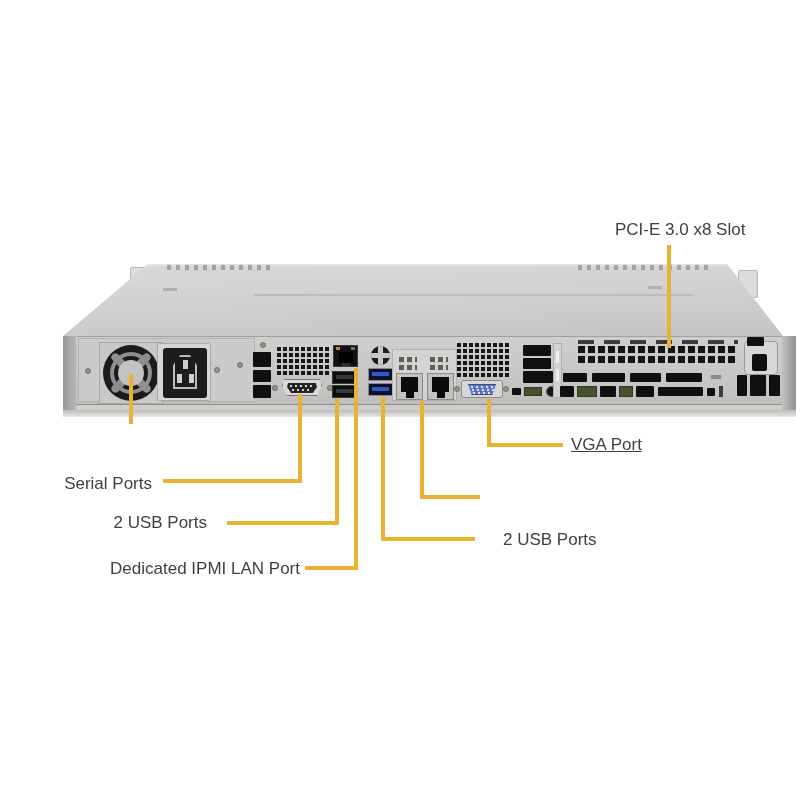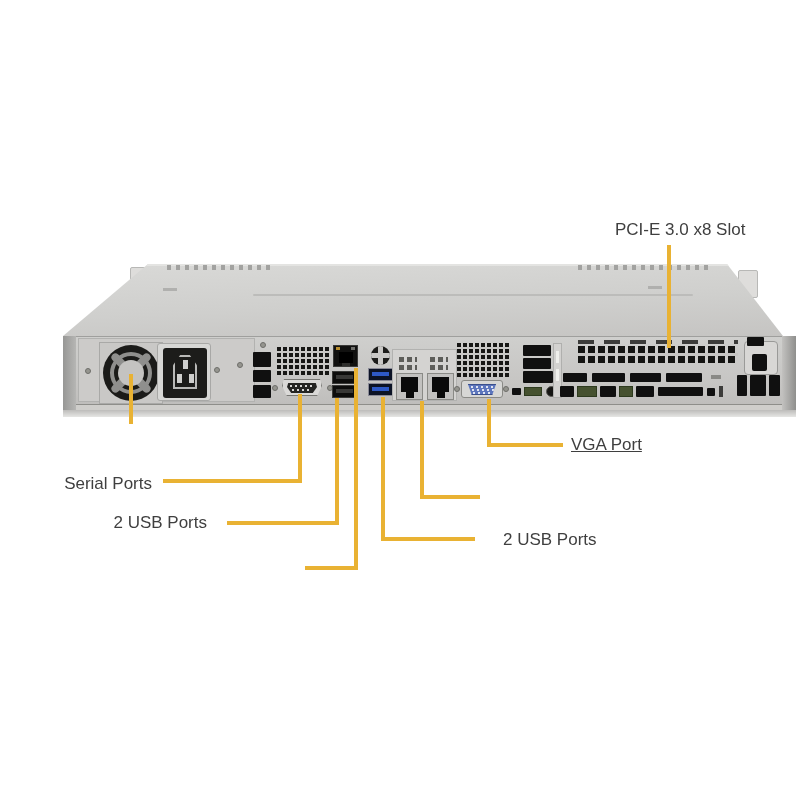--- a/index.html
+++ b/index.html
@@ -197,19 +197,20 @@
   <div class="gl" style="left:487px;top:443px;width:76px;height:4px;"></div>
   <div class="gl" style="left:667px;top:245px;width:4px;height:103px;"></div>
 
   <div class="lbl" style="left:600px;top:220px;width:145px;text-align:left;margin-left:15px;">PCI-E 3.0 x8 Slot</div>
 
 
   <div class="lbl" style="left:40px;top:474px;width:112px;text-align:right;">Serial Ports</div>
 
   <div class="lbl" style="left:95px;top:513px;width:112px;text-align:right;">2 USB Ports</div>
 
+  <div class="lbl" style="left:100px;top:559px;width:200px;text-align:right;">Dedicated IPMI LAN Port</div>
 
   <div class="lbl" style="left:571px;top:435px;text-decoration:underline;">VGA Port</div>
 
 
   <div class="lbl" style="left:503px;top:530px;">2 USB Ports</div>
 
 </div>
 
 </body></html>

